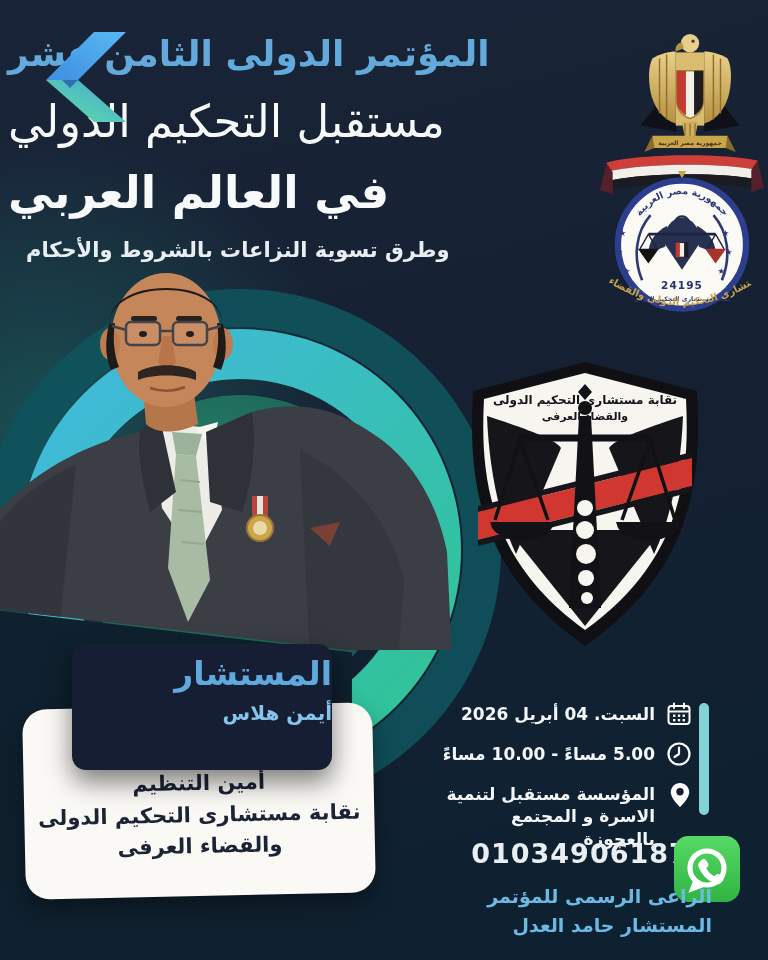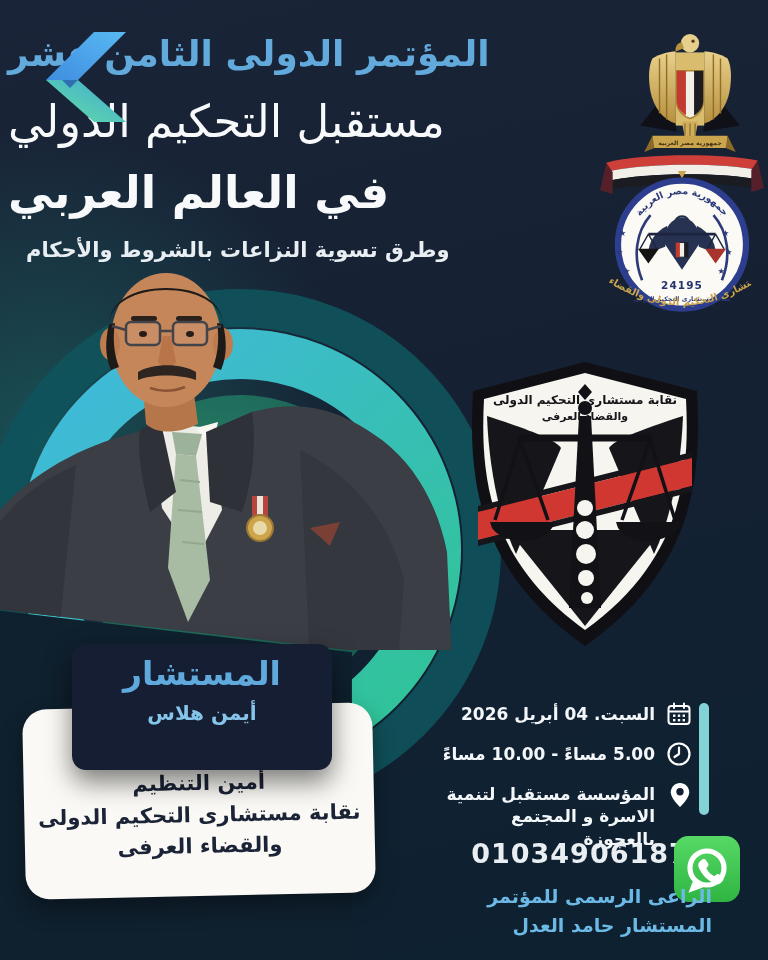--- a/index.html
+++ b/index.html
@@ -13,21 +13,21 @@
   }
   .abs{ position:absolute; }
   .ctr{ left:8px; right:0; text-align:left; }
   
   .edition{ top:33px; font-size:36px; font-weight:bold; color:#62aadb; letter-spacing:0; }
   .title1 { top:95px;  font-size:45px; font-weight:normal; color:#f7f9fa; }
   .title2 { top:166px; font-size:45px; font-weight:bold; color:#f7f9fa; }
   .subtitle{ top:238px; font-size:21px; font-weight:bold; color:#e9eef2;padding-left:18px; }
   
   .name-box{ left:72px; top:644px; width:260px; height:126px; background:#161e33;
-    border-radius:14px; box-shadow:0 12px 26px rgba(0,0,0,.5); text-align:center; z-index:6; }
+    border-radius:14px; box-shadow:0 12px 26px rgba(0,0,0,.5); text-align:right; z-index:6; }
   .name-title{ margin-top:10px; font-size:33px; font-weight:bold; color:#5fa9dc; }
   .name-sub{ margin-top:8px; font-size:20px; font-weight:bold; color:#85c5e9; }
   
   .role-box{ left:24px; top:706px; width:350px; height:190px; background:#faf9f5;
     border-radius:24px; transform:rotate(-1.2deg); z-index:5; text-align:center;
     padding-top:62px; box-shadow:0 10px 22px rgba(0,0,0,.35); }
   .role-box div{ font-size:21px; font-weight:bold; color:#1b2336; line-height:1.5; }
   
   .info{ left:440px; top:700px; width:252px; z-index:6; }
   .info-row{ display:flex; align-items:flex-start; gap:9px; margin-bottom:9px; }

